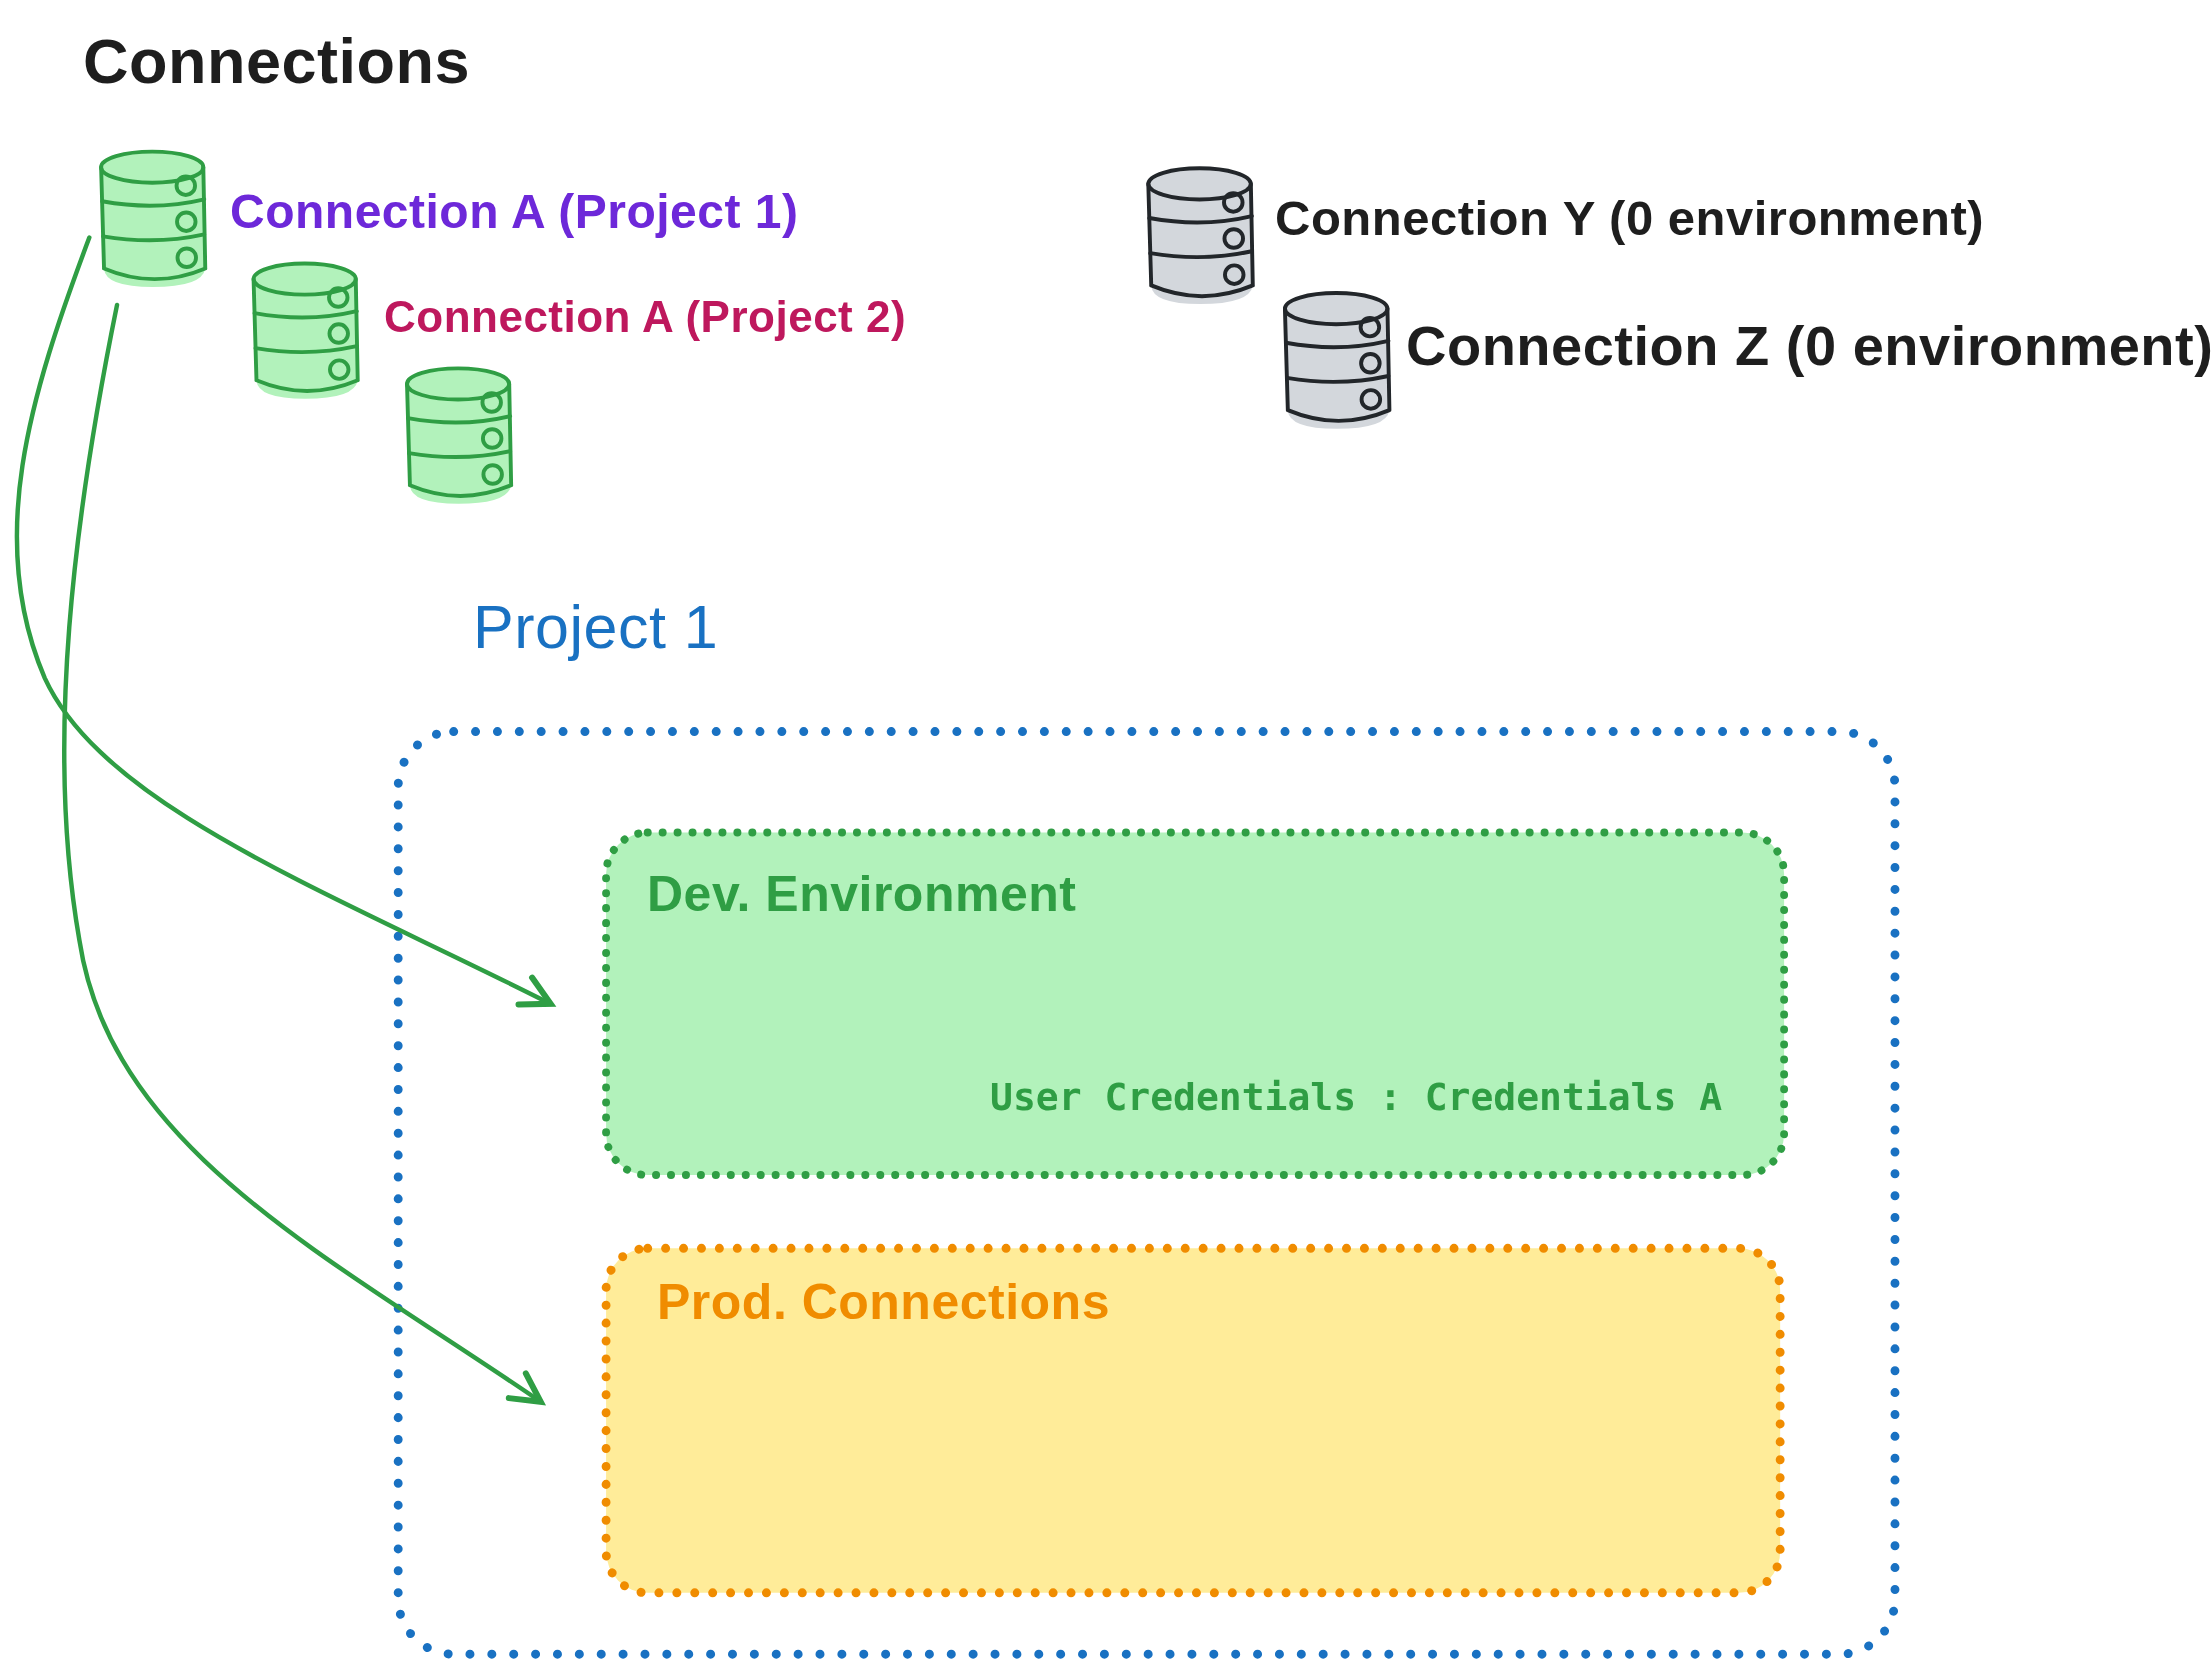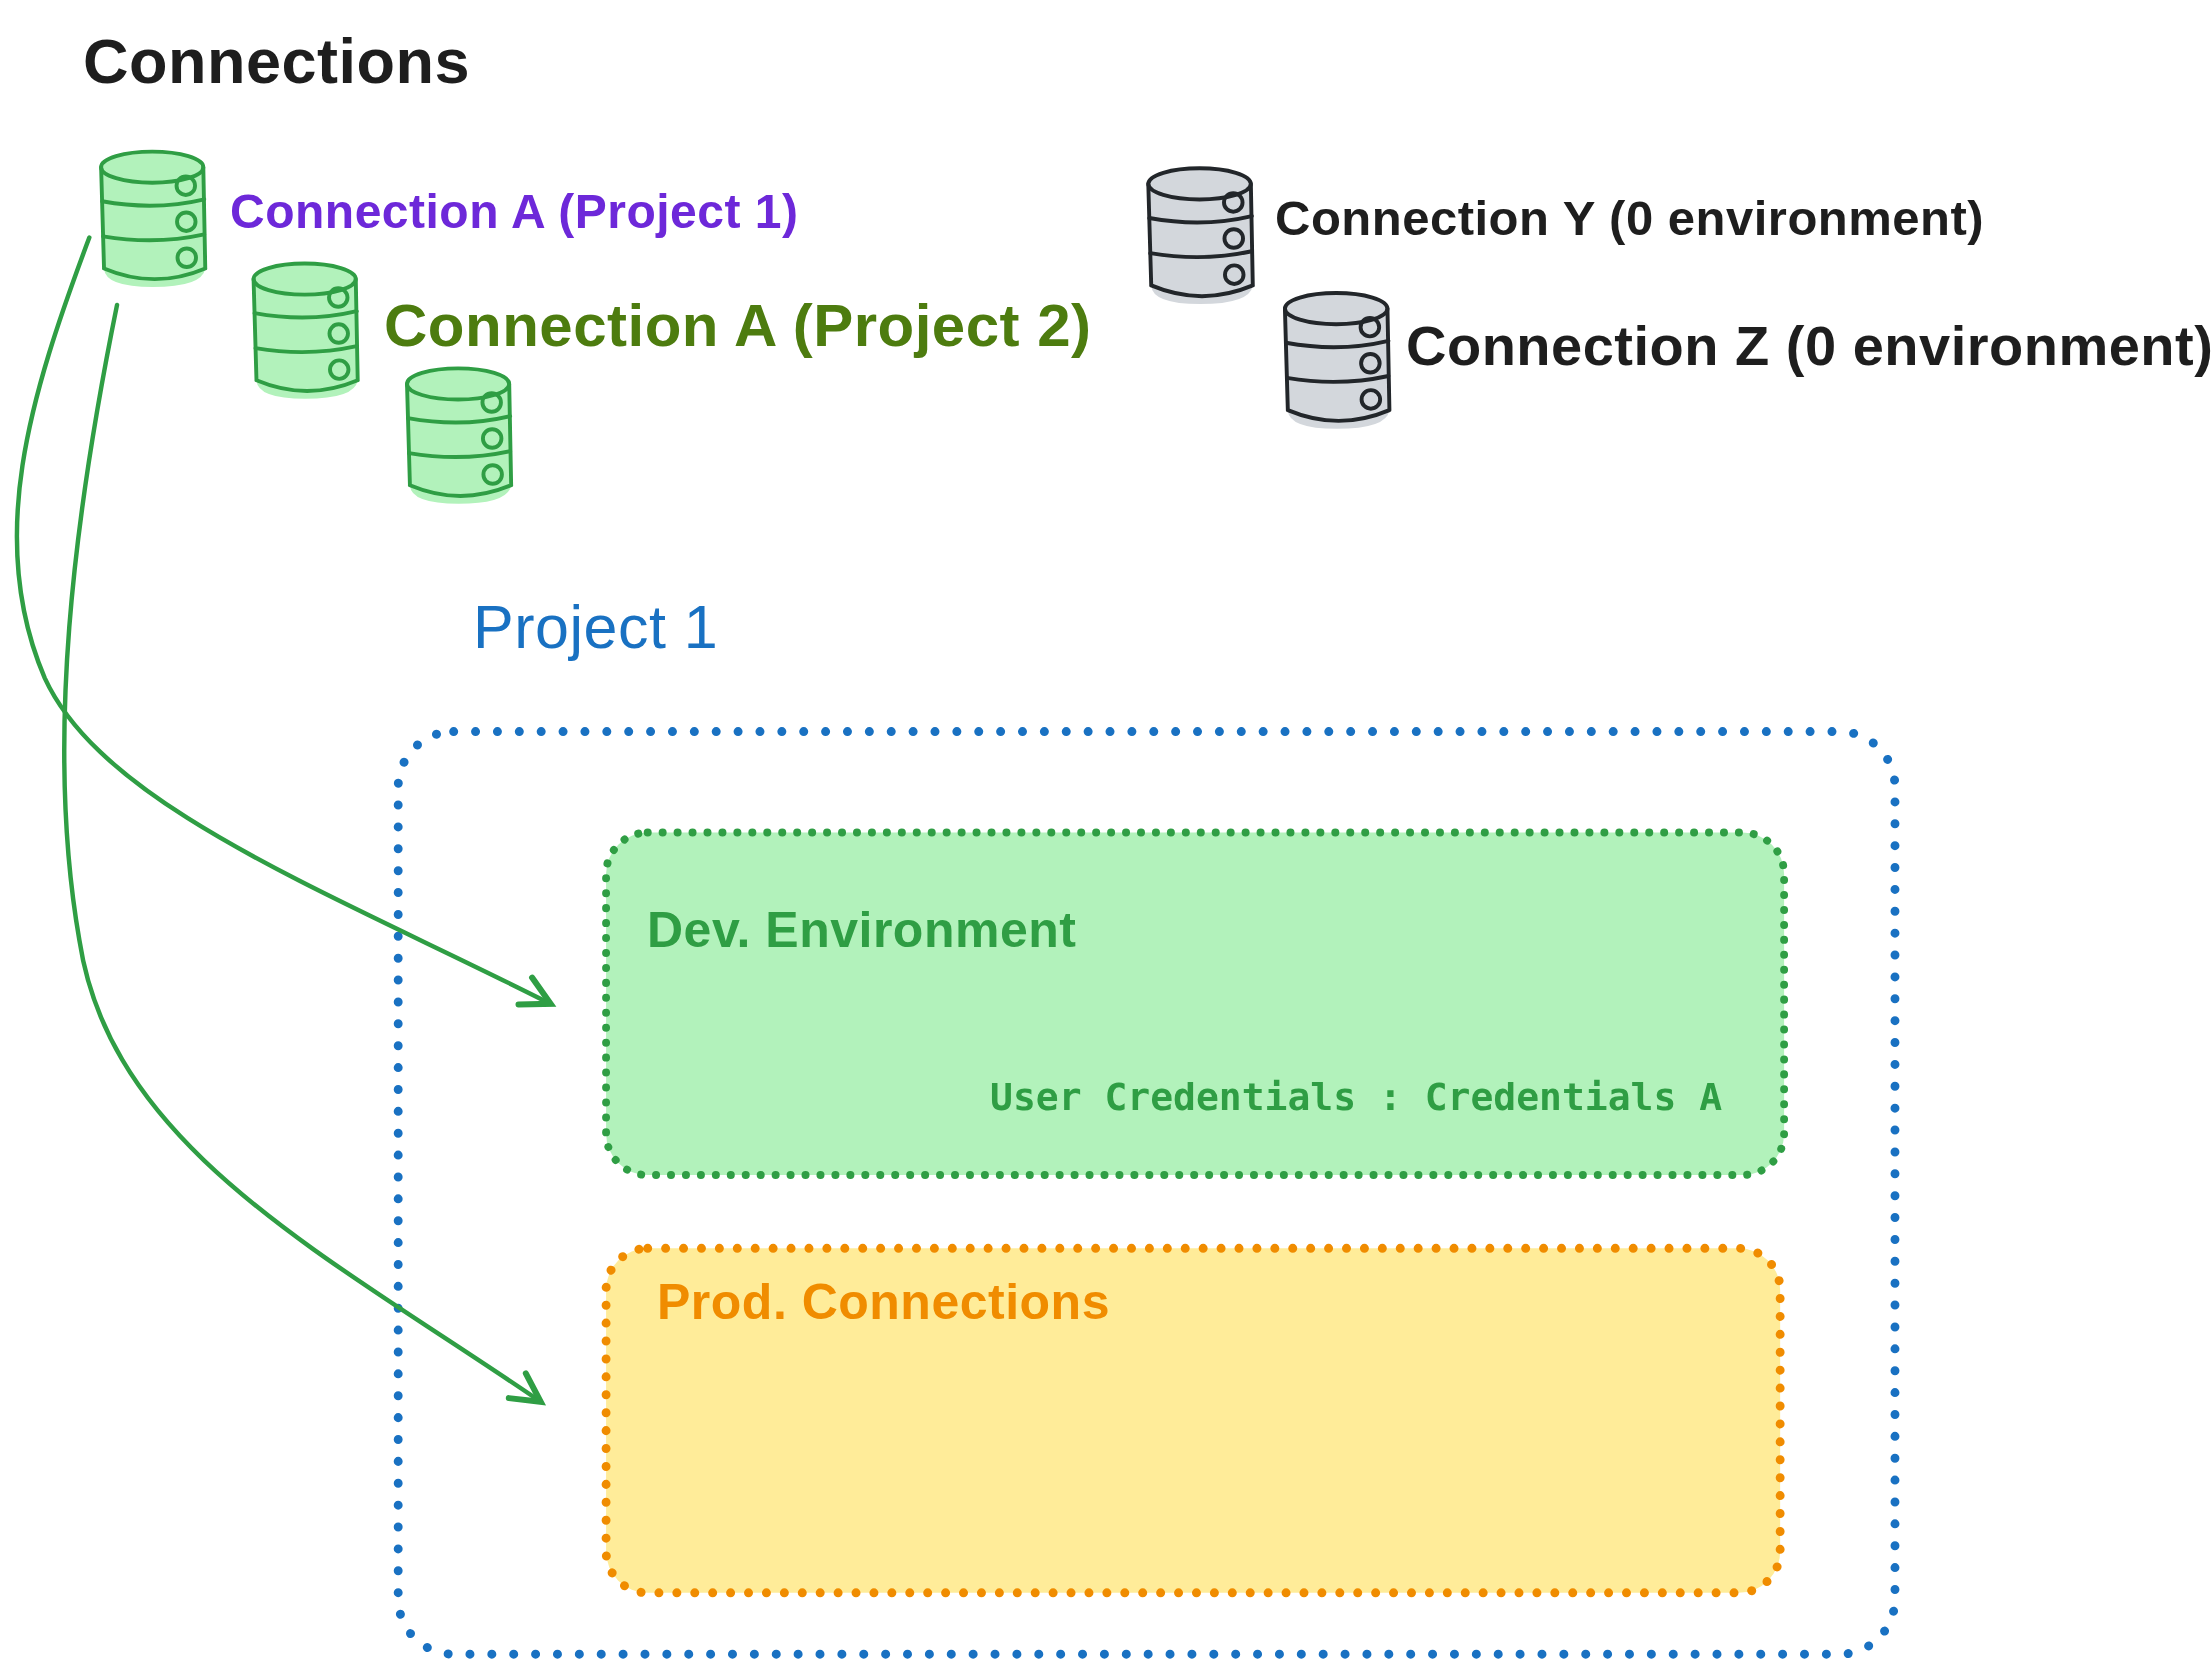--- a/index.html
+++ b/index.html
@@ -28,26 +28,26 @@
     position: absolute;
     white-space: nowrap;
     line-height: 1.18;
     color: #1e1e1e;
   }
   .hand { font-family: "Liberation Sans", sans-serif; letter-spacing: 0.5px; }
   .mono { font-family: "DejaVu Sans Mono", monospace; font-weight: 700; }
 
   .main-title   { left: 83px;  top: 24px;  font-size: 63px; font-weight: 700; color: #1e1e1e; }
   .lbl-a1      { left: 230px; top: 184px; font-size: 48px; font-weight: 600; color: #6d28d9; }
-  .lbl-a2      { left: 384px; top: 291px; font-size: 60px; font-weight: 600; color: #4d7c0f; }
+  .lbl-a2      { left: 384px; top: 291px; font-size: 44px; font-weight: 600; color: #be185d; }
   .lbl-a3      { left: 546px; top: 398px; font-size: 48px; font-weight: 600; color: #2f9e44; }
   .lbl-y       { left: 1275px; top: 190px; font-size: 49px; font-weight: 600; color: #1e1e1e; }
   .lbl-z       { left: 1406px; top: 313px; font-size: 56px; font-weight: 600; color: #1e1e1e; }
   .project-title { left: 473px; top: 592px; font-size: 61px; font-weight: 400; color: #1971c2; }
-  .dev-title   { left: 647px; top: 865px;  font-size: 50px; font-weight: 600; color: #2f9e44; margin-top: 36px; }
+  .dev-title   { left: 647px; top: 865px;  font-size: 50px; font-weight: 600; color: #2f9e44; }
   .dev-map     { left: 990px; top: 1075px; font-size: 38px; color: #2f9e44; }
   .prod-title  { left: 657px; top: 1273px; font-size: 50px; font-weight: 600; color: #f08c00; }
   .prod-maps   { left: 924px; top: 1438px; font-size: 38px; color: #e03131; line-height: 49px; }
 </style>
 </head>
 <body>
 
 <div class="canvas">
 
   <svg class="scene" viewBox="0 0 2234 1691">

